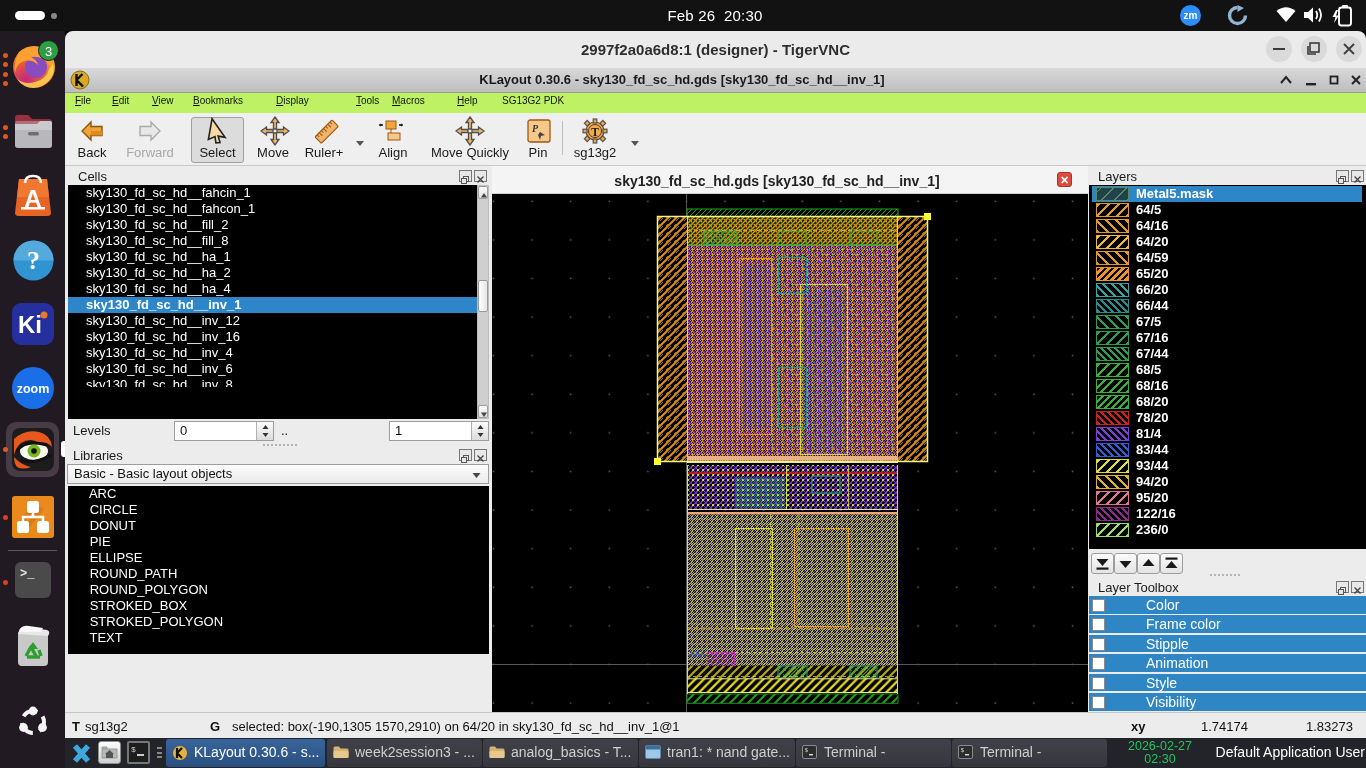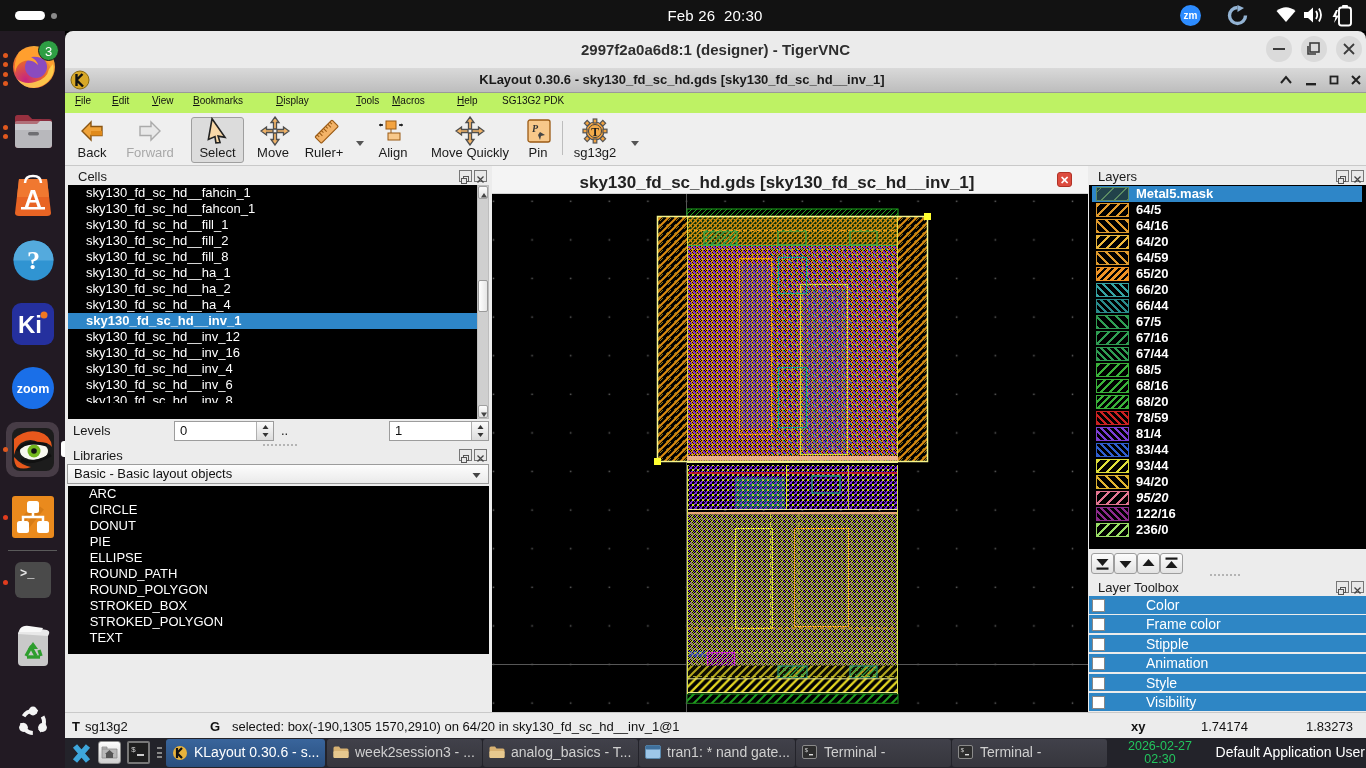--- a/index.html
+++ b/index.html
@@ -43,21 +43,21 @@
   
   .spin { position:absolute; background:#fff; border:1px solid #9c9c9c; font-size:13px; color:#111; }
   .spin .v { position:absolute; left:5px; top:1px; }
   .spin .btns { position:absolute; right:0; top:0; bottom:0; width:17px; background:linear-gradient(#fbfbfb,#dcdcdc); border-left:1px solid #b0b0b0; }
 
   
   #combo { left:67px; top:464px; width:422px; height:20px; background:linear-gradient(#fdfdfd,#eaeaea); border:1px solid #9c9c9c; font-size:13px; color:#111; }
 
   
   #tabbar { left:492px; top:166px; width:596px; height:28px; background:#f4f4f4; border-bottom:1px solid #d0d0d0;}
-  #tabbar .t { position:absolute; left:0; top:7px; width:100%; padding-right:26px; text-align:center; font-size:17px; font-weight:bold; color:#222; }
+  #tabbar .t { position:absolute; left:0; top:7px; width:100%; padding-right:26px; text-align:center; font-size:14px; font-weight:bold; color:#222; }
   #closeX { position:absolute; right:16px; top:6px; width:15px; height:15px; background:#dd4b3e; border:1px solid #b03226; border-radius:3px; color:#fff; font-size:11px; font-weight:bold; text-align:center; line-height:14px; }
 
   
   .lrow { position:absolute; left:1092px; width:270px; height:16px; color:#fff; font-size:13px; font-weight:bold; }
   .lsw { position:absolute; left:4px; top:1px; width:33px; height:14px; }
   .lname { position:absolute; left:44px; top:0px; }
 
   
   .tbrow { position:absolute; left:1089px; width:277px; height:17.5px; background:#2e86c5; color:#fff; font-size:14px; }
   .tbrow .cb { position:absolute; left:3px; top:3px; width:13px; height:13px; background:#fff; border:1px solid #888; }
@@ -349,21 +349,20 @@
     <div class="abs" style="left:459px;top:170px;width:13px;height:12px;border:1px solid #777;background:#e8e8e8;"><svg width="11" height="10">
         <rect x="3.5" y="1.5" width="5" height="5" fill="none" stroke="#555"></rect>
         <rect x="1.5" y="3.5" width="5" height="5" fill="#e8e8e8" stroke="#555"></rect>
       </svg></div>
     <div class="abs" style="left:474px;top:170px;width:13px;height:12px;border:1px solid #777;background:#e8e8e8;"><svg width="11" height="10">
         <path d="M2.5 1.5 L8.5 7.5 M8.5 1.5 L2.5 7.5" stroke="#444" stroke-width="1.3"></path>
       </svg></div>
   <div class="blacklist" style="left:68px; top:185px; width:409px; height:234px;">
     <div>     sky130_fd_sc_hd__fahcin_1</div>
     <div>     sky130_fd_sc_hd__fahcon_1</div>
-    <div>     sky130_fd_sc_hd__fill_1</div>
     <div>     sky130_fd_sc_hd__fill_2</div>
     <div>     sky130_fd_sc_hd__fill_8</div>
     <div>     sky130_fd_sc_hd__ha_1</div>
     <div>     sky130_fd_sc_hd__ha_2</div>
     <div>     sky130_fd_sc_hd__ha_4</div>
     <div class="sel">     sky130_fd_sc_hd__inv_1</div>
     <div>     sky130_fd_sc_hd__inv_12</div>
     <div>     sky130_fd_sc_hd__inv_16</div>
     <div>     sky130_fd_sc_hd__inv_4</div>
     <div>     sky130_fd_sc_hd__inv_6</div>
@@ -638,39 +637,39 @@
     <div class="lrow" style="top:378px;">
         <span class="lsw" style="background:#000 repeating-linear-gradient(-45deg, #3ab23a 0, #3ab23a 2.0px, transparent 2.0px, transparent 6px); border:1px solid #3ab23a;"></span>
         <span class="lname">68/16</span>
       </div>
     <div class="lrow" style="top:394px;">
         <span class="lsw" style="background:#000 repeating-linear-gradient(-45deg, #3ab23a 0, #3ab23a 2.5px, transparent 2.5px, transparent 5px); border:1px solid #3ab23a;"></span>
         <span class="lname">68/20</span>
       </div>
     <div class="lrow" style="top:410px;">
         <span class="lsw" style="background:#000 repeating-linear-gradient(45deg, #cc2222 0, #cc2222 2.5px, transparent 2.5px, transparent 5px); border:1px solid #cc2222;"></span>
-        <span class="lname">78/59</span>
+        <span class="lname">78/20</span>
       </div>
     <div class="lrow" style="top:426px;">
         <span class="lsw" style="background:#000 repeating-linear-gradient(45deg, #7c3fd4 0, #7c3fd4 2.5px, transparent 2.5px, transparent 5px); border:1px solid #7c3fd4;"></span>
         <span class="lname">81/4</span>
       </div>
     <div class="lrow" style="top:442px;">
         <span class="lsw" style="background:#000 repeating-linear-gradient(45deg, #2f5fd0 0, #2f5fd0 2.5px, transparent 2.5px, transparent 5px); border:1px solid #2f5fd0;"></span>
         <span class="lname">83/44</span>
       </div>
     <div class="lrow" style="top:458px;">
         <span class="lsw" style="background:#000 repeating-linear-gradient(-45deg, #dede3a 0, #dede3a 2.0px, transparent 2.0px, transparent 7px); border:1px solid #dede3a;"></span>
         <span class="lname">93/44</span>
       </div>
     <div class="lrow" style="top:474px;">
         <span class="lsw" style="background:#000 repeating-linear-gradient(45deg, #e0b32f 0, #e0b32f 2.0px, transparent 2.0px, transparent 7px); border:1px solid #e0b32f;"></span>
         <span class="lname">94/20</span>
       </div>
-    <div class="lrow" style="top:490px;font-style:italic;">
+    <div class="lrow" style="top:490px;">
         <span class="lsw" style="background:#000 repeating-linear-gradient(-45deg, #e27590 0, #e27590 2.0px, transparent 2.0px, transparent 7px); border:1px solid #e27590;"></span>
         <span class="lname">95/20</span>
       </div>
     <div class="lrow" style="top:506px;">
         <span class="lsw" style="background:#000 repeating-linear-gradient(45deg, #8d2b8d 0, #8d2b8d 2.5px, transparent 2.5px, transparent 5px); border:1px solid #8d2b8d;"></span>
         <span class="lname">122/16</span>
       </div>
     <div class="lrow" style="top:522px;">
         <span class="lsw" style="background:#000 repeating-linear-gradient(-45deg, #9ade66 0, #9ade66 2.0px, transparent 2.0px, transparent 7px); border:1px solid #9ade66;"></span>
         <span class="lname">236/0</span>

